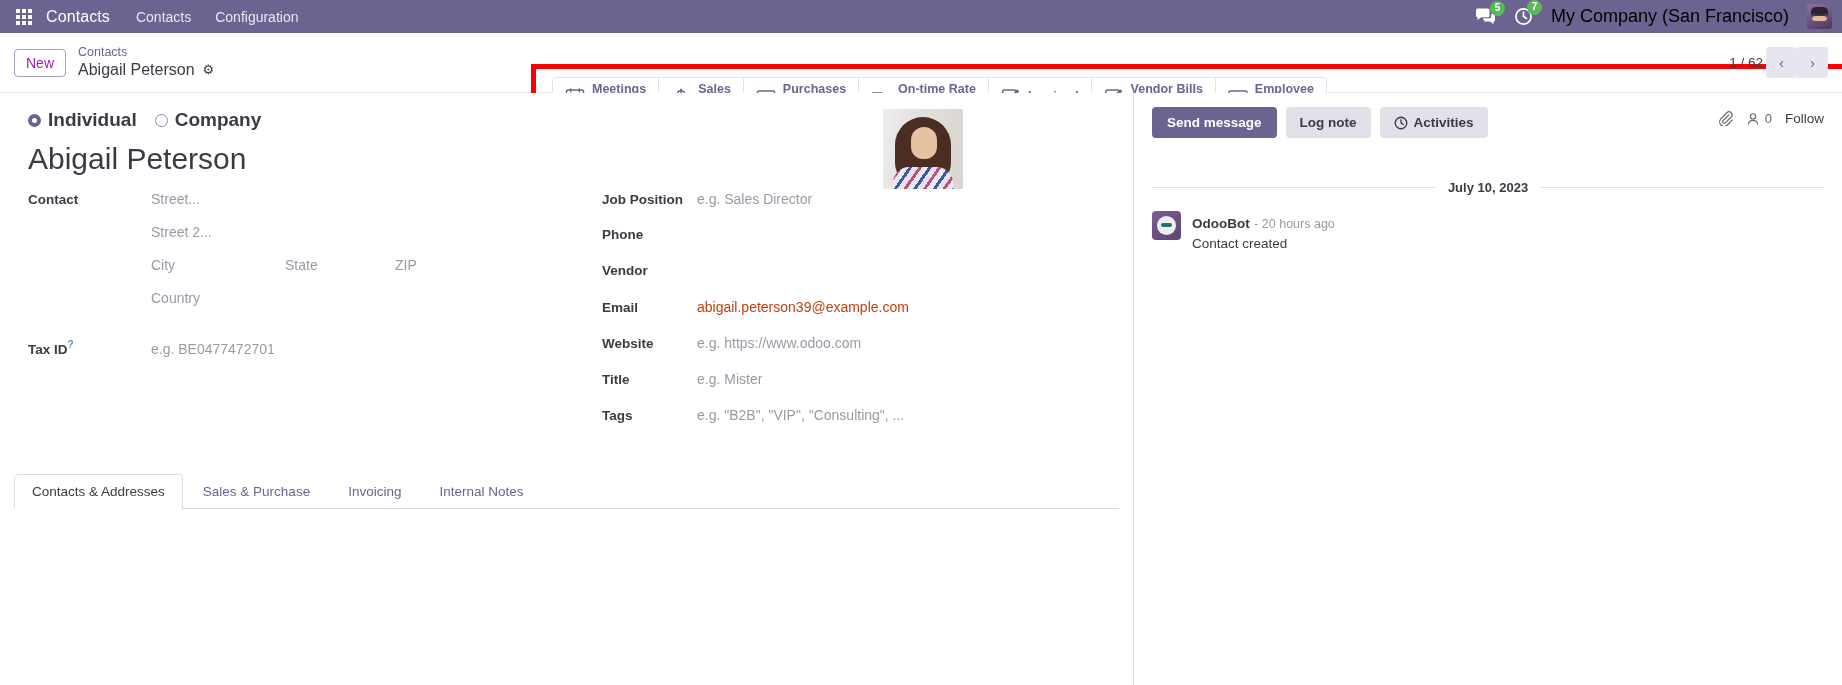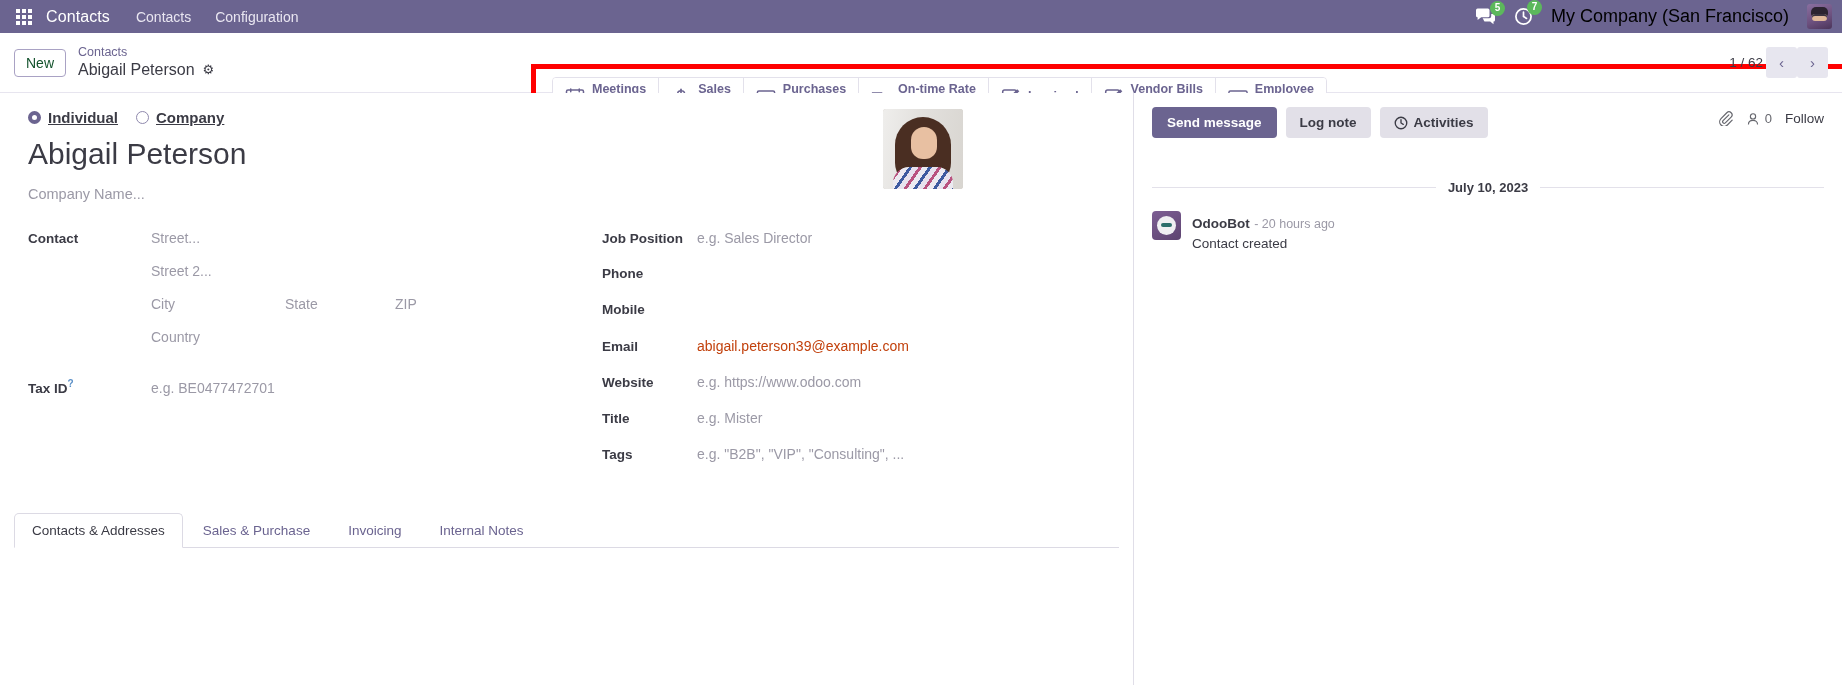--- a/index.html
+++ b/index.html
@@ -93,21 +93,21 @@
     height: 60px;
     background: #ffffff;
     border-bottom: 1px solid #e7e5ef;
     display: flex;
     align-items: center;
     position: relative;
     padding-left: 14px;
   }
   .btn-new {
     border: 1px solid #a9a2c4;
-    color: #14532d;
+    color: #a21caf;
     background: #fff;
     border-radius: 4px;
     font-size: 14px;
     padding: 5px 11px;
     cursor: pointer;
     margin-right: 12px;
     font-family: inherit;
   }
   .breadcrumb { line-height: 1.25; }
   .bc-parent {
@@ -193,21 +193,21 @@
 
   .radio-row { display: flex; align-items: center; gap: 18px; margin-bottom: 10px; }
   .radio-opt { display: flex; align-items: center; gap: 7px; cursor: pointer; }
   .radio-dot {
     width: 13px; height: 13px; border-radius: 50%;
     border: 1px solid #8f89ad; background: #fff; display: block; flex: none;
   }
   .radio-opt.checked .radio-dot {
     border: 4px solid #6b6490; background: #fff;
   }
-  .radio-lbl { font-size: 15px; color: #3b3b45; font-weight: bold; text-decoration: underline; }
+  .radio-lbl { font-size: 19px; color: #3b3b45; font-weight: bold; }
 
   .record-title {
     font-size: 30px;
     color: #3b3b45;
     font-weight: normal;
     line-height: 1.2;
     margin-bottom: 14px;
   }
   .company-placeholder {
     font-size: 14.5px;
@@ -513,21 +513,20 @@
           <span class="radio-dot"></span>
           <span class="radio-lbl">Individual</span>
         </label>
         <label class="radio-opt">
           <span class="radio-dot"></span>
           <span class="radio-lbl">Company</span>
         </label>
       </div>
 
       <h1 class="record-title">Abigail Peterson</h1>
-      <div class="company-placeholder">Company Name...</div>
 
       <div class="cols">
 
         <div class="col-left">
           <div class="f-row">
             <span class="f-label">Contact</span>
             <div>
               <div class="addr-line f-ph">Street...</div>
               <div class="addr-line f-ph">Street 2...</div>
               <div class="addr-line addr-sub">
@@ -549,21 +548,21 @@
         <div class="col-right">
           <div class="f-row">
             <span class="f-label">Job Position</span>
             <span class="f-ph">e.g. Sales Director</span>
           </div>
           <div class="f-row">
             <span class="f-label">Phone</span>
             <span class="f-value"></span>
           </div>
           <div class="f-row">
-            <span class="f-label">Mobile</span>
+            <span class="f-label">Vendor</span>
             <span class="f-value"></span>
           </div>
           <div class="f-row">
             <span class="f-label">Email</span>
             <span class="f-value">abigail.peterson39@example.com</span>
           </div>
           <div class="f-row">
             <span class="f-label">Website</span>
             <span class="f-ph">e.g. https://www.odoo.com</span>
           </div>

